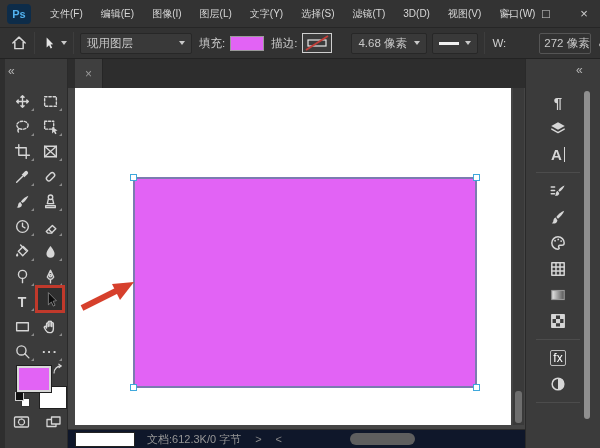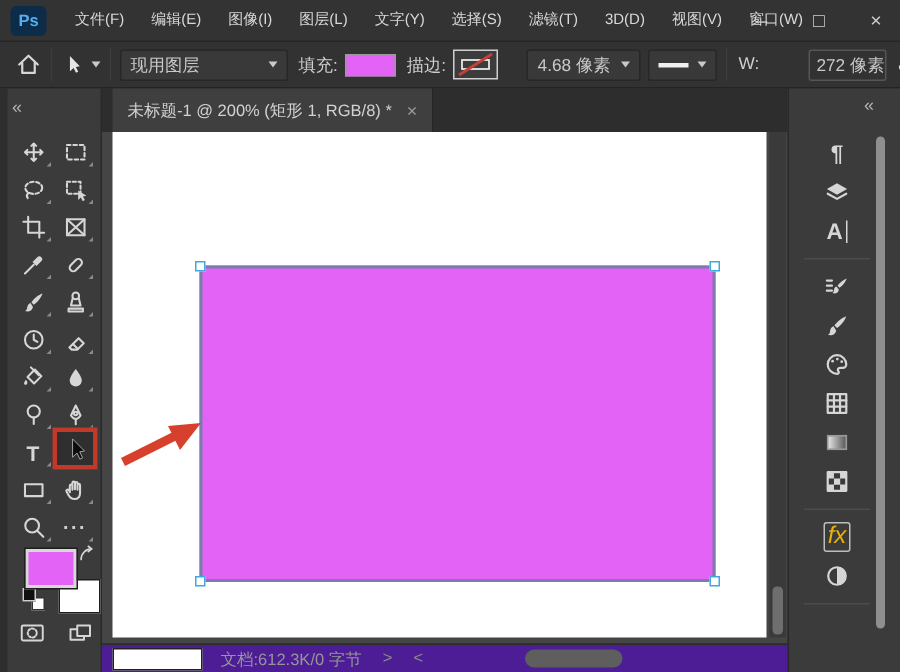--- a/index.html
+++ b/index.html
@@ -57,21 +57,21 @@
   .mini-fg { position:absolute; left:15px; top:333px; width:9px; height:9px; background:#101010; border:1px solid #cfcfcf; }
 
   .right-dock { position:absolute; left:525px; top:59px; width:75px; height:389px; background:#3b3b3b;
     border-left:1px solid #2a2a2a; }
   .panel-icons { position:absolute; left:8px; top:30px; width:48px; display:flex; flex-direction:column; align-items:center; }
   .picon { width:30px; height:26px; display:flex; align-items:center; justify-content:center; }
   .pglyph { color:#d6d6d6; font-size:15px; font-weight:bold; line-height:1; }
   .pdivider { width:44px; height:1px; background:#4c4c4c; margin:5px 0; }
   .dock-scrollbar { position:absolute; left:58px; top:32px; width:6px; height:328px; background:#8f8f8f; border-radius:3px; }
   .char-icon { border-right:1px solid #d6d6d6; padding-right:2px; font-style:normal; }
-  .fx-box { border:1px solid #bdbdbd; border-radius:2px; padding:0 2px; font-style:italic; font-size:16px; color:#eab308; }
+  .fx-box { border:1px solid #bdbdbd; border-radius:2px; padding:0 2px; font-size:12px; color:#ffffff; }
 
   
   .tabbar { position:absolute; left:68px; top:59px; width:457px; height:29px; background:#2d2d2d; }
   .doc-tab { position:absolute; left:7px; top:0; height:29px; background:#3f3f3f; display:flex; align-items:center;
     padding:0 10px; gap:10px; border-right:1px solid #262626; }
   .doc-tab-title { color:#d2d2d2; font-size:11px; white-space:nowrap; }
   .doc-tab-close { color:#9a9a9a; font-size:12px; }
 
   
   .canvas-region { position:absolute; left:68px; top:88px; width:457px; height:341px; background:#454545; overflow:hidden; }
@@ -79,21 +79,21 @@
   .shape-rect { position:absolute; left:58px; top:89px; width:344px; height:211px; border:2px solid #7b7bb0; }
   .handle { position:absolute; width:7px; height:7px; background:#ffffff; border:1.5px solid #3fa8dc; }
   .h-tl { left:-5px; top:-5px; } .h-tr { right:-5px; top:-5px; }
   .h-bl { left:-5px; bottom:-5px; } .h-br { right:-5px; bottom:-5px; }
   .annotation-arrow { position:absolute; left:8px; top:188px; width:62px; height:38px; z-index:5; }
 
   .v-scrollbar { position:absolute; left:513px; top:88px; width:11px; height:337px; background:#3a3a3a; }
   .v-thumb { position:absolute; left:2px; top:303px; width:7px; height:32px; background:#6e6e6e; border-radius:3px; }
 
   
-  .statusbar { position:absolute; left:68px; top:429px; width:457px; height:19px; background:#4c1d95;
+  .statusbar { position:absolute; left:68px; top:429px; width:457px; height:19px; background:#0f172a;
     display:flex; align-items:center; border-top:1px solid #2c2c2c; }
   .zoom-input { width:60px; height:15px; margin-left:7px; background:#ffffff; border:1px solid #222;
     font-size:10px; padding:0 3px; color:#222; }
   .doc-info { color:#969696; font-size:11px; margin-left:12px; white-space:nowrap; }
   .sb-arrow { color:#8a8a8a; font-size:11px; margin-left:14px; }
   .h-thumb { position:absolute; left:282px; top:3px; width:65px; height:12px; background:#5e5e5e; border-radius:6px; }
 </style>
 </head>
 <body>
 
@@ -161,21 +161,20 @@
     <div class="ob-icon" style="margin-left:6px">
       <svg class="ticon" width="14" height="14" viewBox="0 0 16 16">
         <path d="M6.5 9.5l3-3M5.5 7L3.7 8.8a2.3 2.3 0 003.2 3.2L8.7 10M7.3 6l1.8-1.8a2.3 2.3 0 013.2 3.2L10.5 9"></path>
         </svg>
     </div>
     <span class="ob-label" style="margin-left:4px">H:</span>
   </div>
 
   <div class="tabbar">
     <div class="doc-tab">
-      <span class="doc-tab-title">未标题-1 @ 200% (矩形 1, RGB/8) *</span>
       <span class="doc-tab-close">×</span>
     </div>
   </div>
 
   <div class="left-dock">
     <div class="left-edge-strip"></div>
     <div class="collapse" style="left:8px; top:5px">«</div>
 
     <div class="tools">
       <div class="tool">

